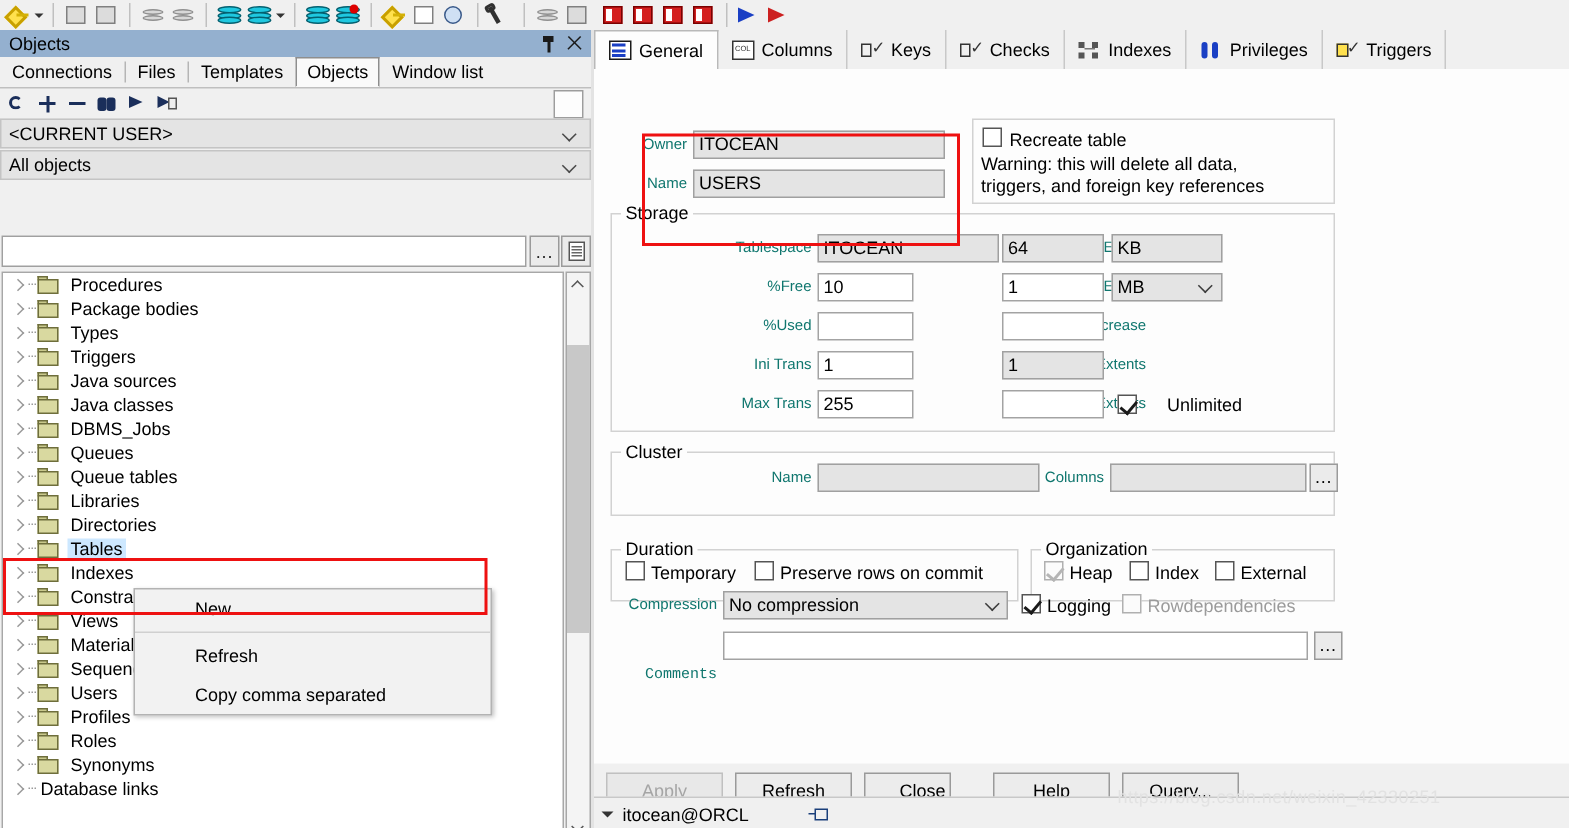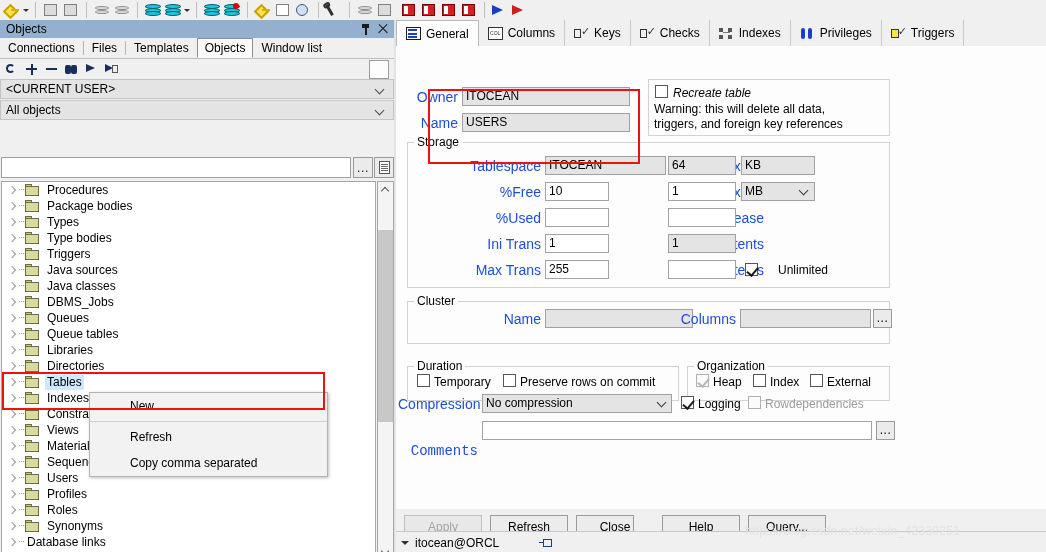--- a/index.html
+++ b/index.html
@@ -183,21 +183,21 @@
   .ti.idx::after{content:"";position:absolute;left:4px;top:5px;width:7px;height:1.5px;background:#777;}
   .ti.priv{position:relative;}
   .ti.priv::before{content:"";position:absolute;left:1px;top:1px;width:4px;height:11px;background:#1a3fc4;border-radius:2px;}
   .ti.priv::after{content:"";position:absolute;left:8px;top:1px;width:4px;height:11px;background:#1a3fc4;border-radius:2px;}
   .ti.trig{position:relative;}
   .ti.trig::before{content:"";position:absolute;left:0;top:2px;width:8px;height:9px;
     border:1.4px solid #333;background:#ffe14d;box-sizing:border-box;}
   .ti.trig::after{content:"";position:absolute;left:7px;top:-2px;font-size:11px;color:#333;content:"✓";}
 
   .formarea{position:absolute;left:0;top:26px;width:650px;height:463px;background:#fdfdfd;}
-  .lbl-r{position:absolute;text-align:right;font-size:14px;color:#1d4ed8;line-height:18px;}
+  .lbl-r{position:absolute;text-align:right;font-size:10px;color:#0f766e;line-height:18px;}
   .fld{position:absolute;height:19px;border:1px solid #a3a3a3;background:#fff;box-sizing:border-box;
     font-size:12px;line-height:17px;padding-left:3px;color:#000;white-space:nowrap;overflow:hidden;}
   .fld.ro{background:#e4e4e4;border:1px solid #a0a0a0;}
   .selarrow{position:absolute;width:9px;height:9px;}
   .selarrow::after{content:"";position:absolute;left:0;top:0;width:6px;height:6px;
     border-right:1.6px solid #3c3c3c;border-bottom:1.6px solid #3c3c3c;transform:rotate(45deg);}
   .grp{position:absolute;border:1px solid #d2d2d2;box-sizing:border-box;}
   .grp-t{position:absolute;background:#fdfdfd;font-size:12px;padding:0 3px;color:#000;}
   .cb{position:absolute;width:13px;height:13px;border:1px solid #555;background:#fff;box-sizing:border-box;}
   .cb.dis{border-color:#b0b0b0;background:#fbfbfb;}
@@ -434,29 +434,20 @@
           <span class="lbl">Package bodies</span>
         </div>
         <div class="trow">
           <span class="chev-r"></span>
           <span class="dots"></span>
           <span class="folder">
             <span class="t"></span>
             <span class="b"></span>
           </span>
           <span class="lbl">Types</span>
-        </div>
-        <div class="trow">
-          <span class="chev-r"></span>
-          <span class="dots"></span>
-          <span class="folder">
-            <span class="t"></span>
-            <span class="b"></span>
-          </span>
-          <span class="lbl">Type bodies</span>
         </div>
         <div class="trow">
           <span class="chev-r"></span>
           <span class="dots"></span>
           <span class="folder">
             <span class="t"></span>
             <span class="b"></span>
           </span>
           <span class="lbl">Triggers</span>
         </div>
@@ -678,21 +669,21 @@
     <div class="formarea">
 
       <div class="lbl-r" style="left:2px;top:42px;width:60px;">Owner</div>
       <div class="fld ro" style="left:66px;top:41px;width:168px;">ITOCEAN</div>
 
       <div class="lbl-r" style="left:2px;top:68px;width:60px;">Name</div>
       <div class="fld ro" style="left:66px;top:67px;width:168px;">USERS</div>
 
       <div class="grp" style="left:252px;top:33px;width:242px;height:57px;"></div>
       <div class="cb" style="left:259px;top:39px;"></div>
-      <div class="cbl" style="left:277px;top:40px;font-style:italic;">Recreate table</div>
+      <div class="cbl" style="left:277px;top:40px;">Recreate table</div>
       <div class="warn" style="left:258px;top:56px;">Warning: this will delete all data,</div>
       <div class="warn" style="left:258px;top:71px;">triggers, and foreign key references</div>
 
       <div class="grp" style="left:11px;top:96px;width:483px;height:146px;"></div>
       <div class="grp-t" style="left:18px;top:89px;">Storage</div>
 
       <div class="lbl-r" style="left:20px;top:111px;width:125px;">Tablespace</div>
       <div class="fld ro" style="left:149px;top:110px;width:121px;">ITOCEAN</div>
 
       <div class="lbl-r" style="left:20px;top:137px;width:125px;">%Free</div>

